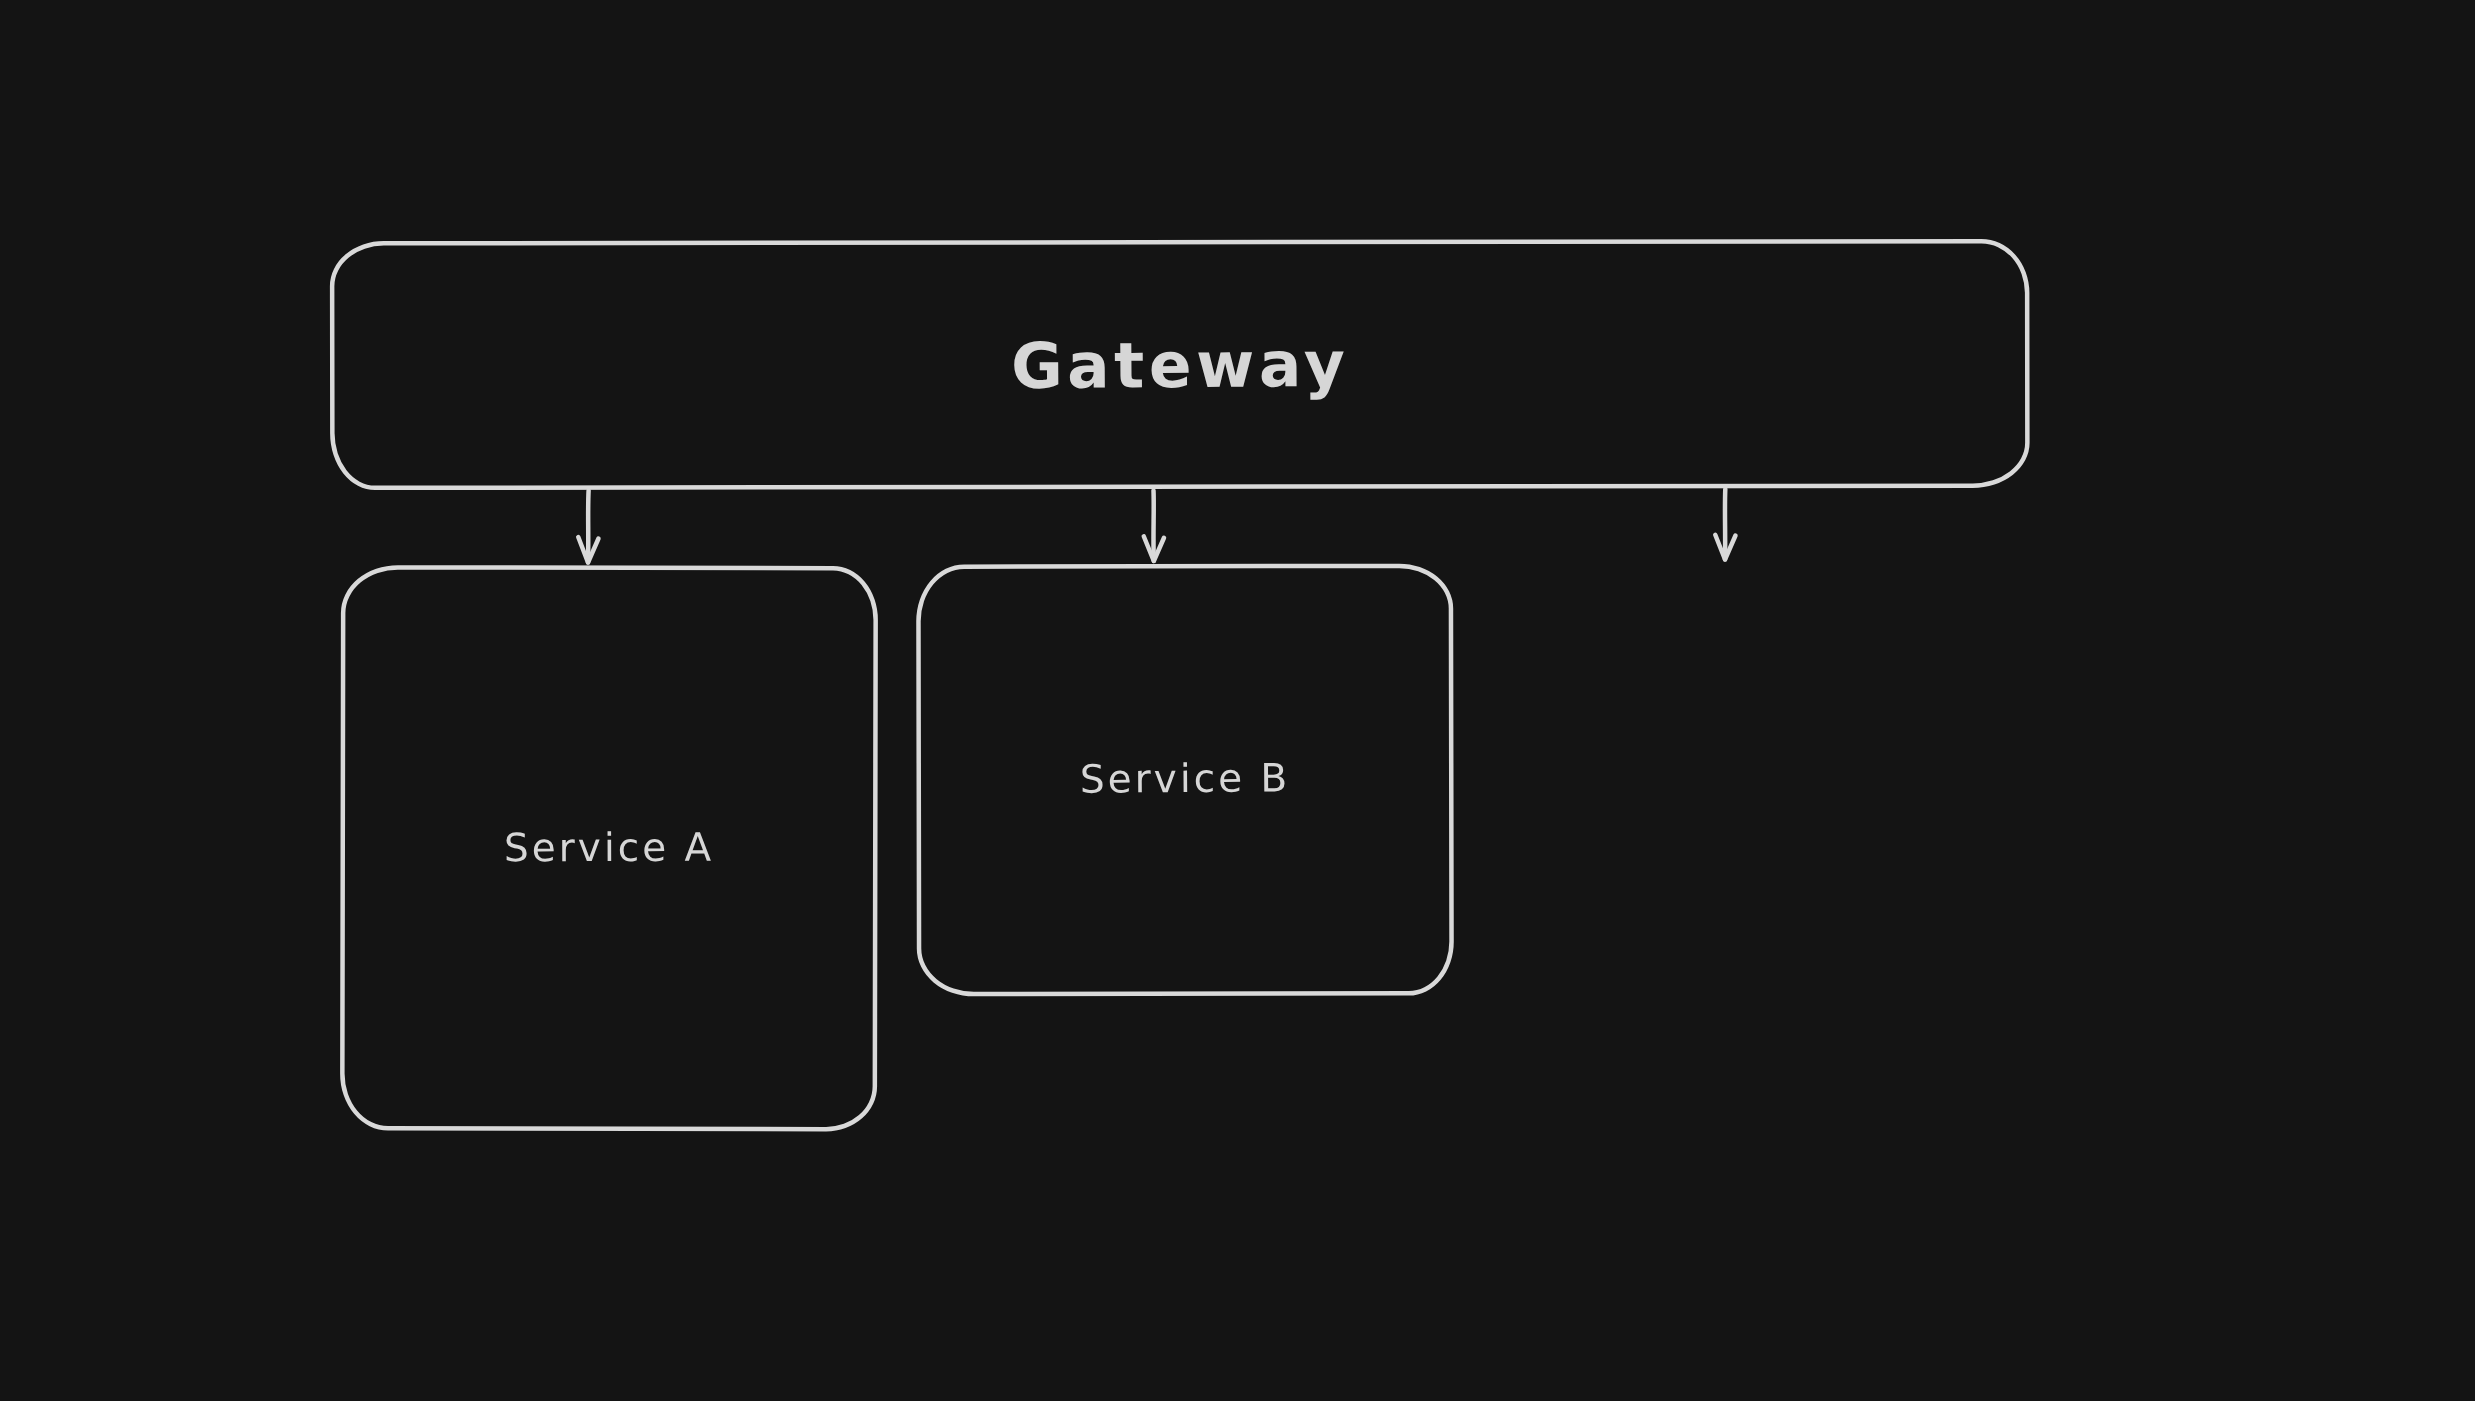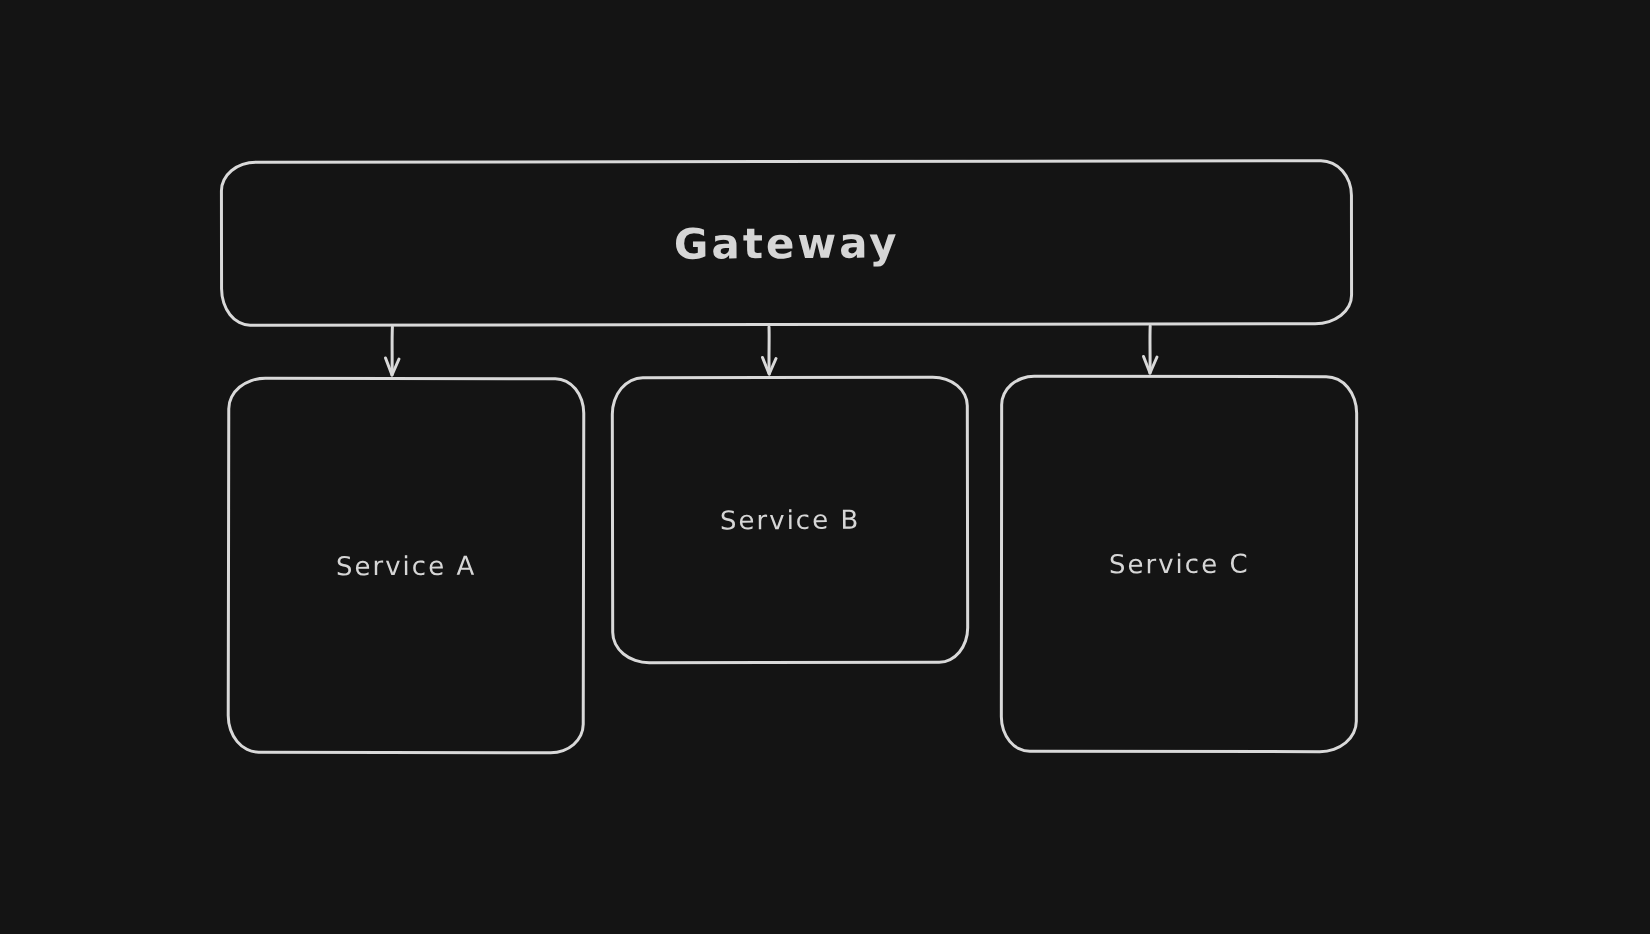--- a/index.html
+++ b/index.html
@@ -106,17 +106,14 @@
   </svg>
 
   <div class="node node-service node-service-a">
     <span class="node-label">Service A</span>
   </div>
 
   <div class="node node-service node-service-b">
     <span class="node-label">Service B</span>
   </div>
 
-  <div class="node node-service node-service-c">
-    <span class="node-label">Service C</span>
-  </div>
 
 </div>
 
 </body></html>

